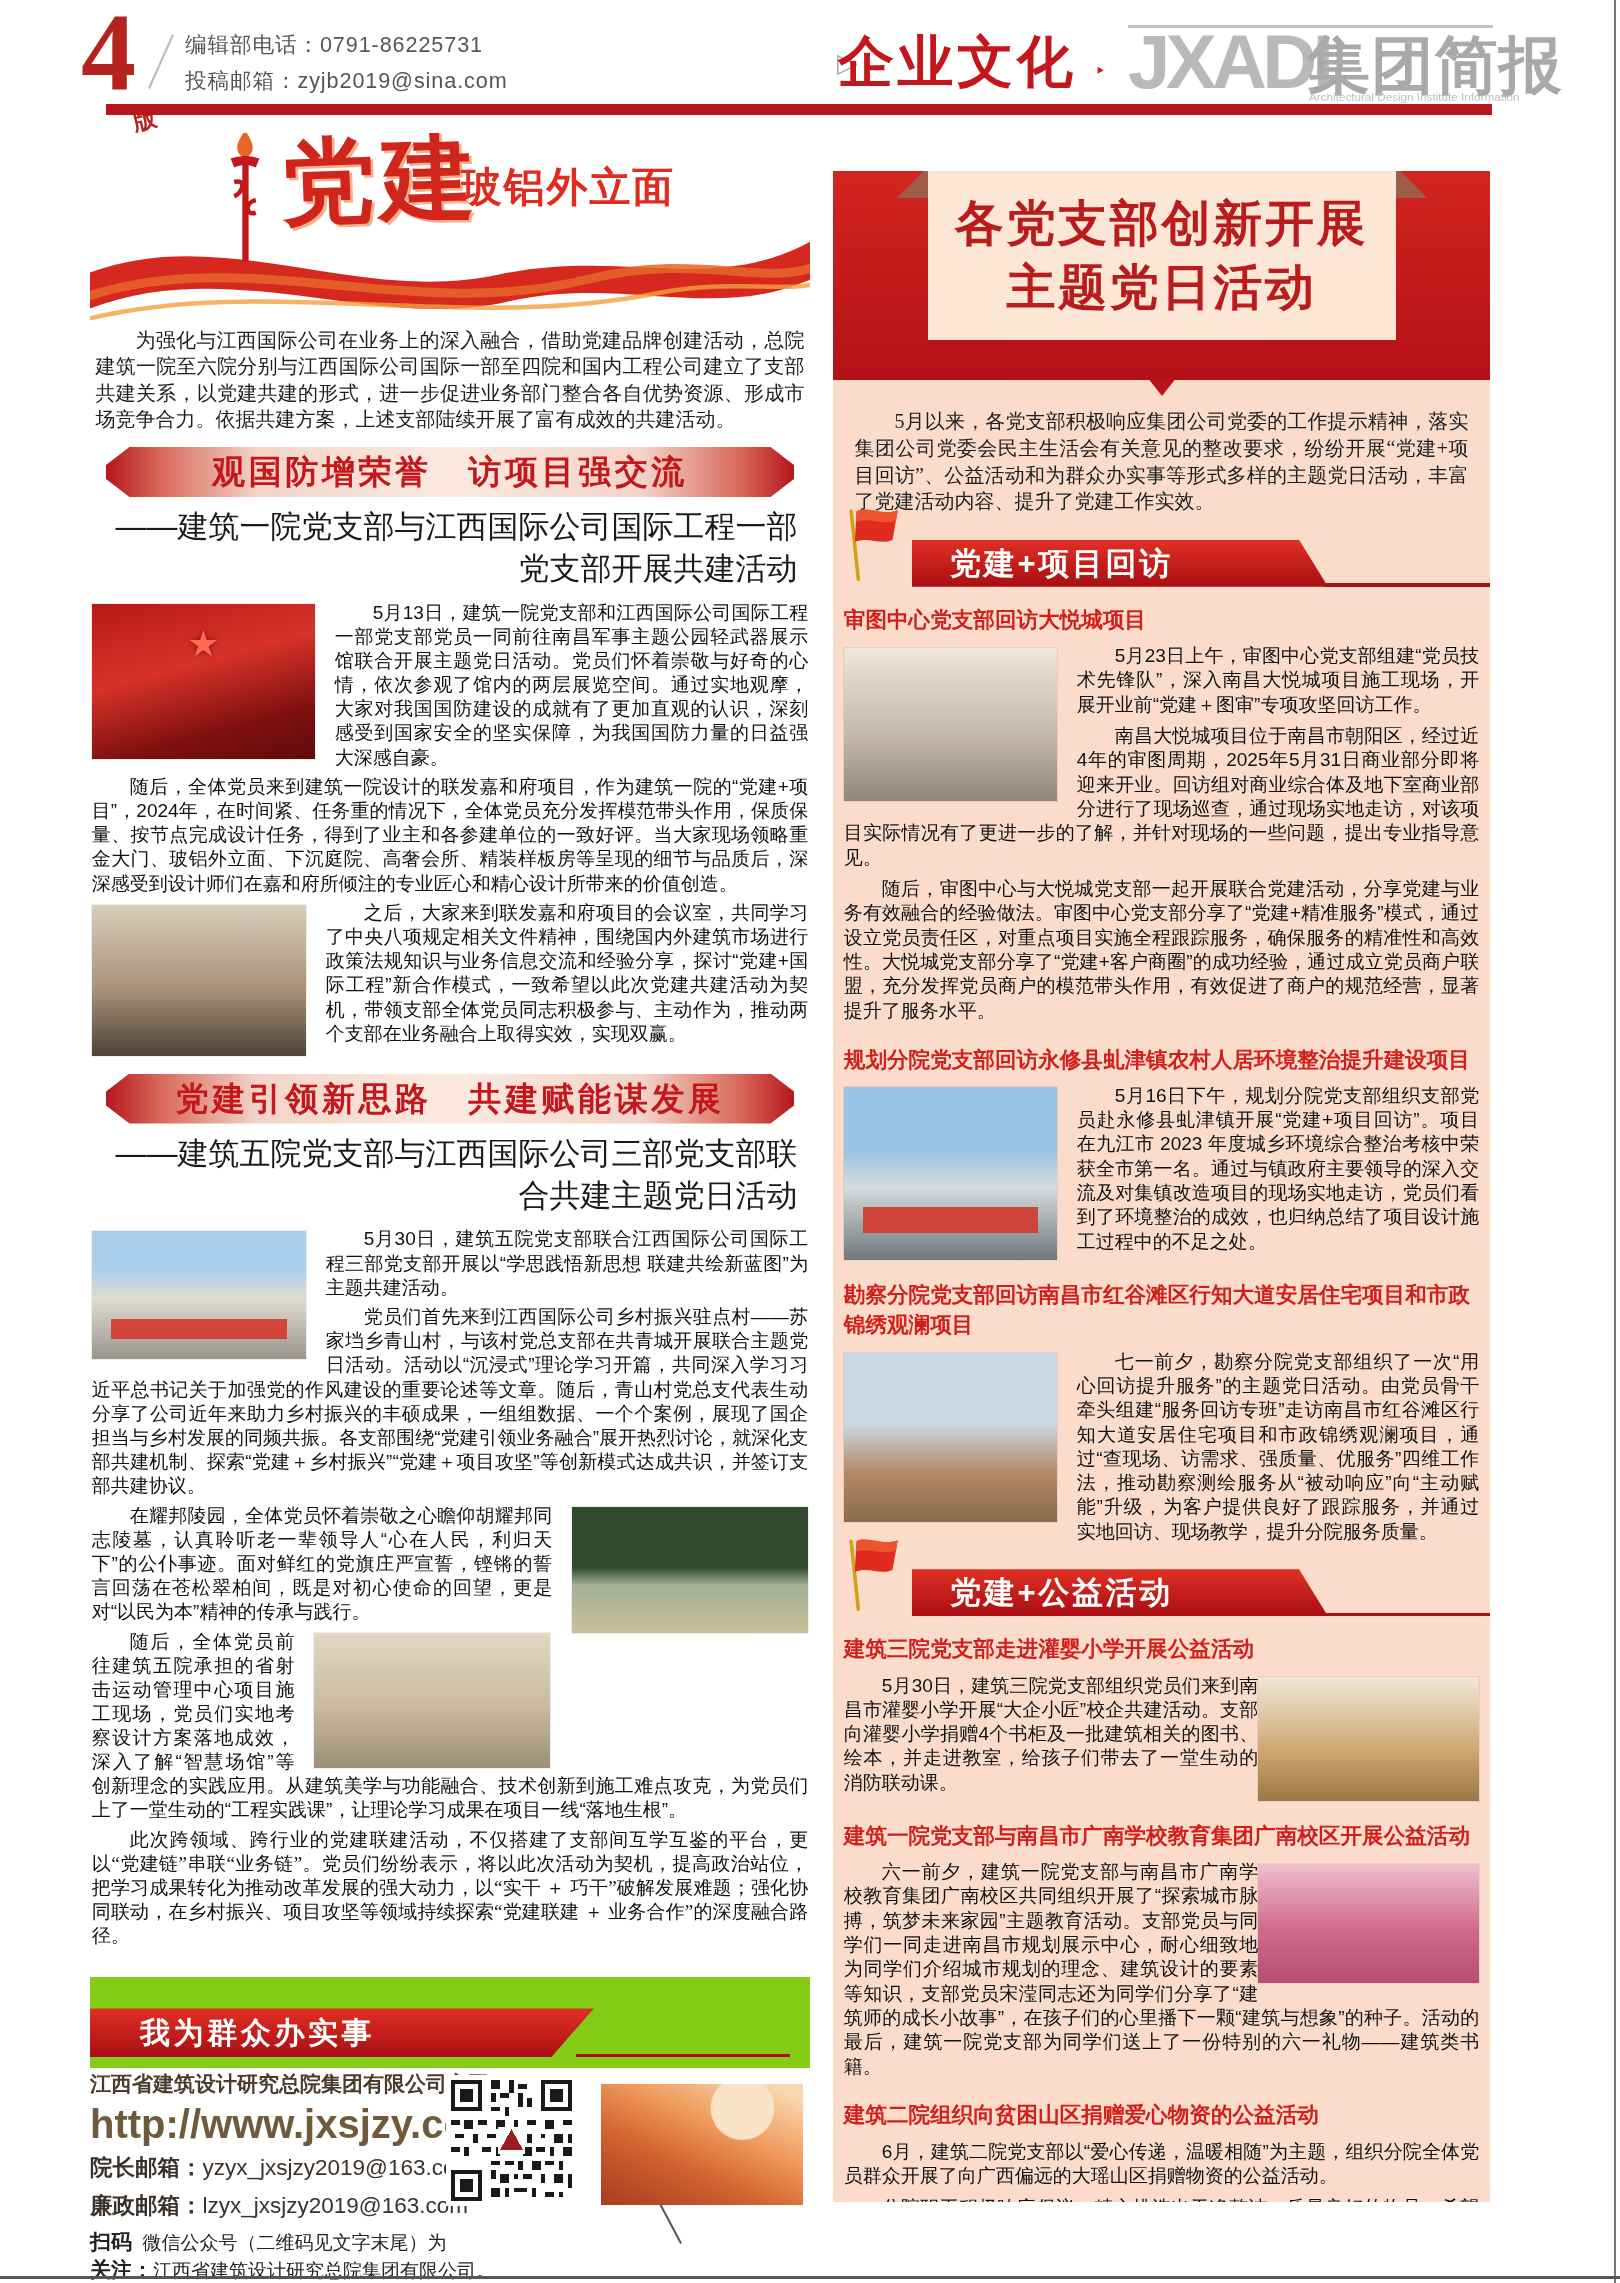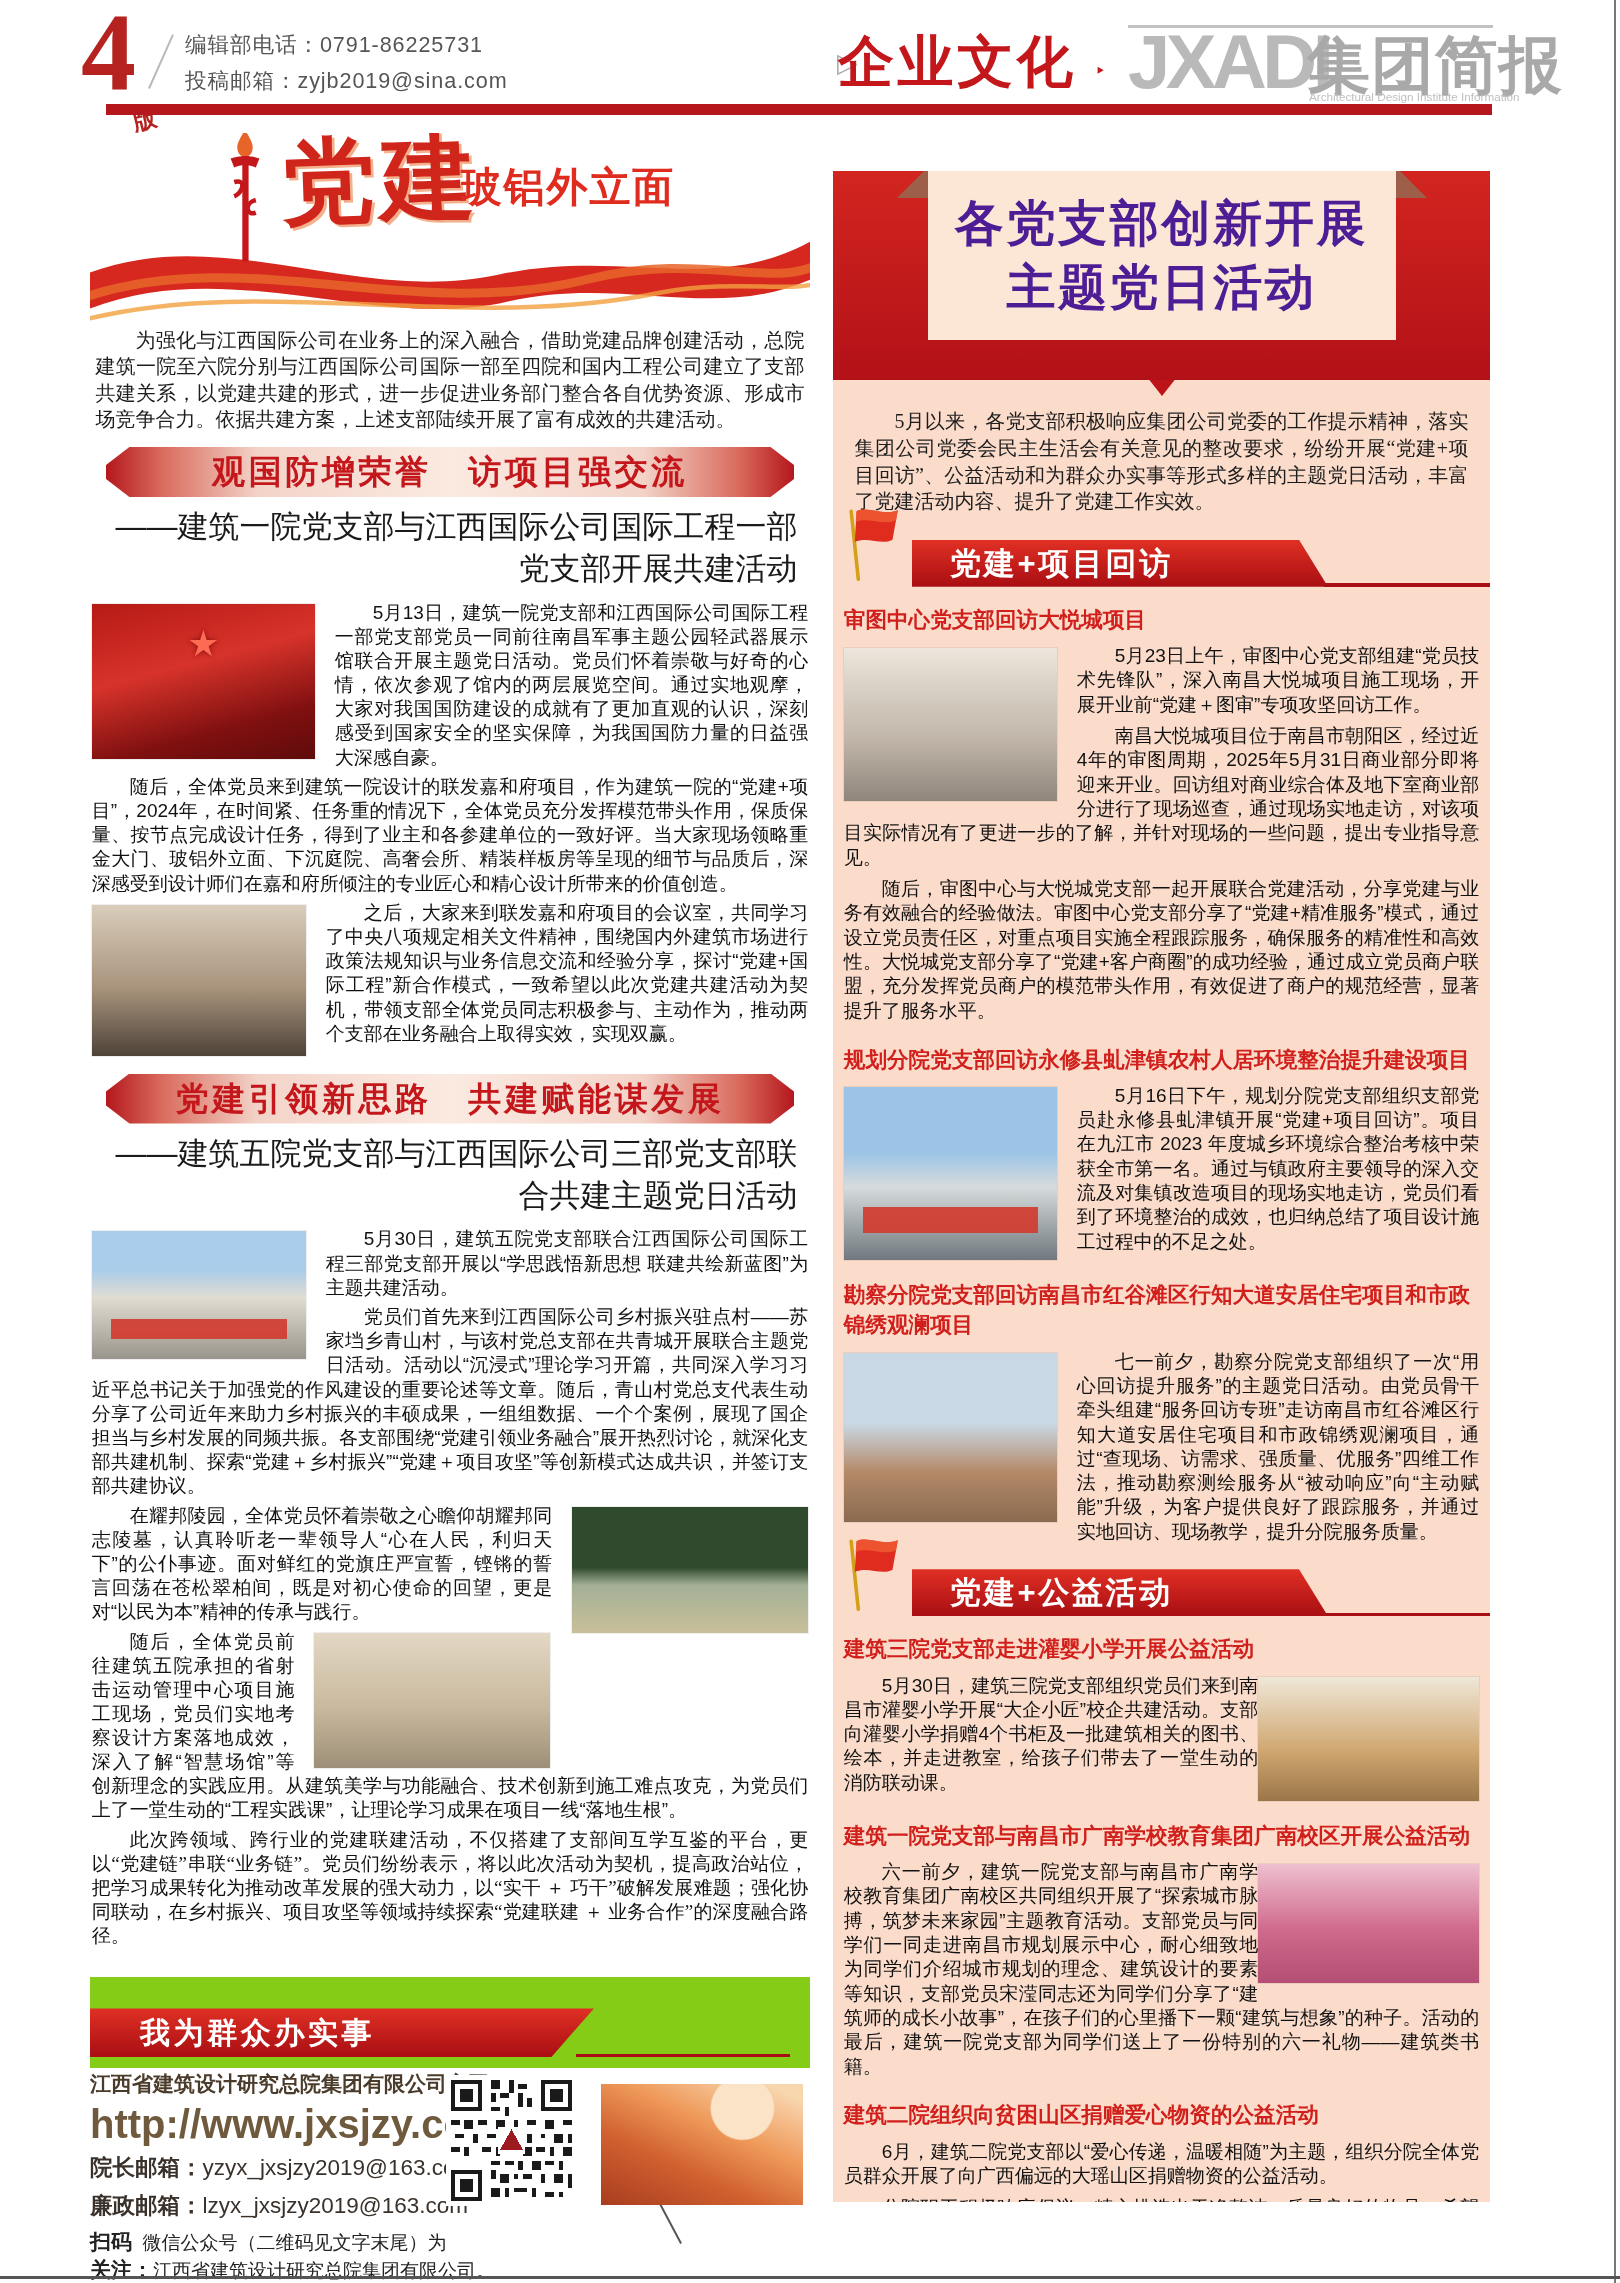--- a/index.html
+++ b/index.html
@@ -85,21 +85,21 @@
         background:radial-gradient(circle at 70% 20%,#fbe3c8 0 18%,transparent 19%),
                    linear-gradient(205deg,#f8d6ae 8%,#ef9a5b 38%,#d0602f 66%,#a83d1f 100%);}
 
   
   .rband{position:absolute;left:0;top:0;width:657px;height:209px;background:linear-gradient(180deg,#d2251f,#b31118);}
   .bubble{position:relative;width:468px;margin:0 auto;top:-3.6px;background:#fce7d6;text-align:center;
           padding:23.4px 9px 20px;box-sizing:border-box;}
   .bubble .fold{position:absolute;top:0;width:0;height:0;}
   .fold-l{left:-31px;border-bottom:31px solid #9d5f49;border-left:31px solid transparent;}
   .fold-r{right:-31px;border-bottom:31px solid #9d5f49;border-right:31px solid transparent;}
-  .bubble h1{margin:0;font-size:49px;font-weight:bold;color:#4c1d95;line-height:1.32;letter-spacing:2.7px;}
+  .bubble h1{margin:0;font-size:49px;font-weight:bold;color:#b91c1c;line-height:1.32;letter-spacing:2.7px;}
   .tail{width:0;height:0;margin:0 auto 12.6px;border-left:41px solid transparent;border-right:41px solid transparent;
         border-top:52px solid #bc1419;}
   .rintro{margin:5.4px 21.6px 16px;font-size:20px;line-height:1.33;text-indent:2em;text-align:justify;color:#1d1d1d;}
 
   .fbanner{position:relative;display:flex;align-items:flex-end;margin:9px 0 18px 0;height:56px;}
   .fbanner svg{position:absolute;left:9px;bottom:3.6px;}
   .fbar{margin-left:79px;width:416px;height:47px;background:linear-gradient(180deg,#e03024,#a90e13);
         clip-path:polygon(0 0,calc(100% - 29px) 0,100% 100%,0 100%);
         color:#fff;font-size:31px;font-weight:bold;line-height:47px;padding-left:38px;letter-spacing:2.7px;box-sizing:border-box;}
   .fline{flex:1;height:3.6px;background:#a90e13;margin-left:-3.6px;}

